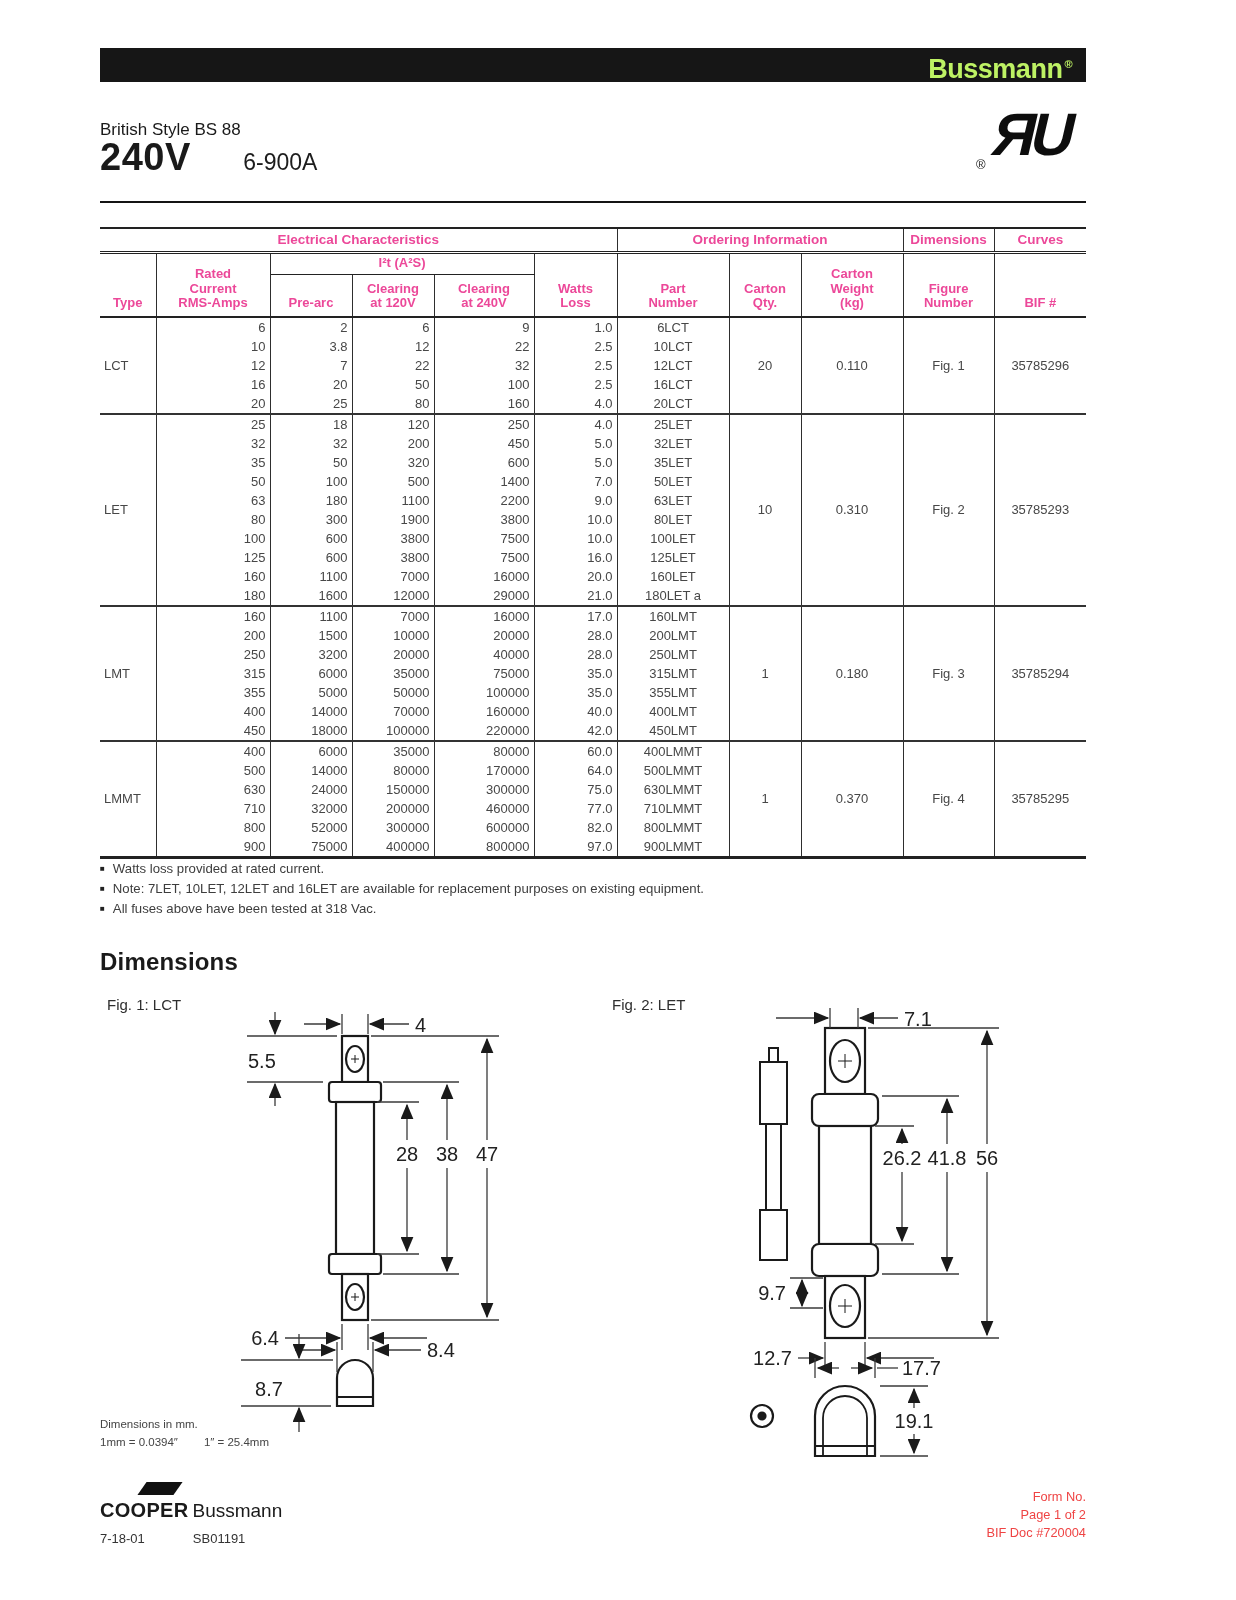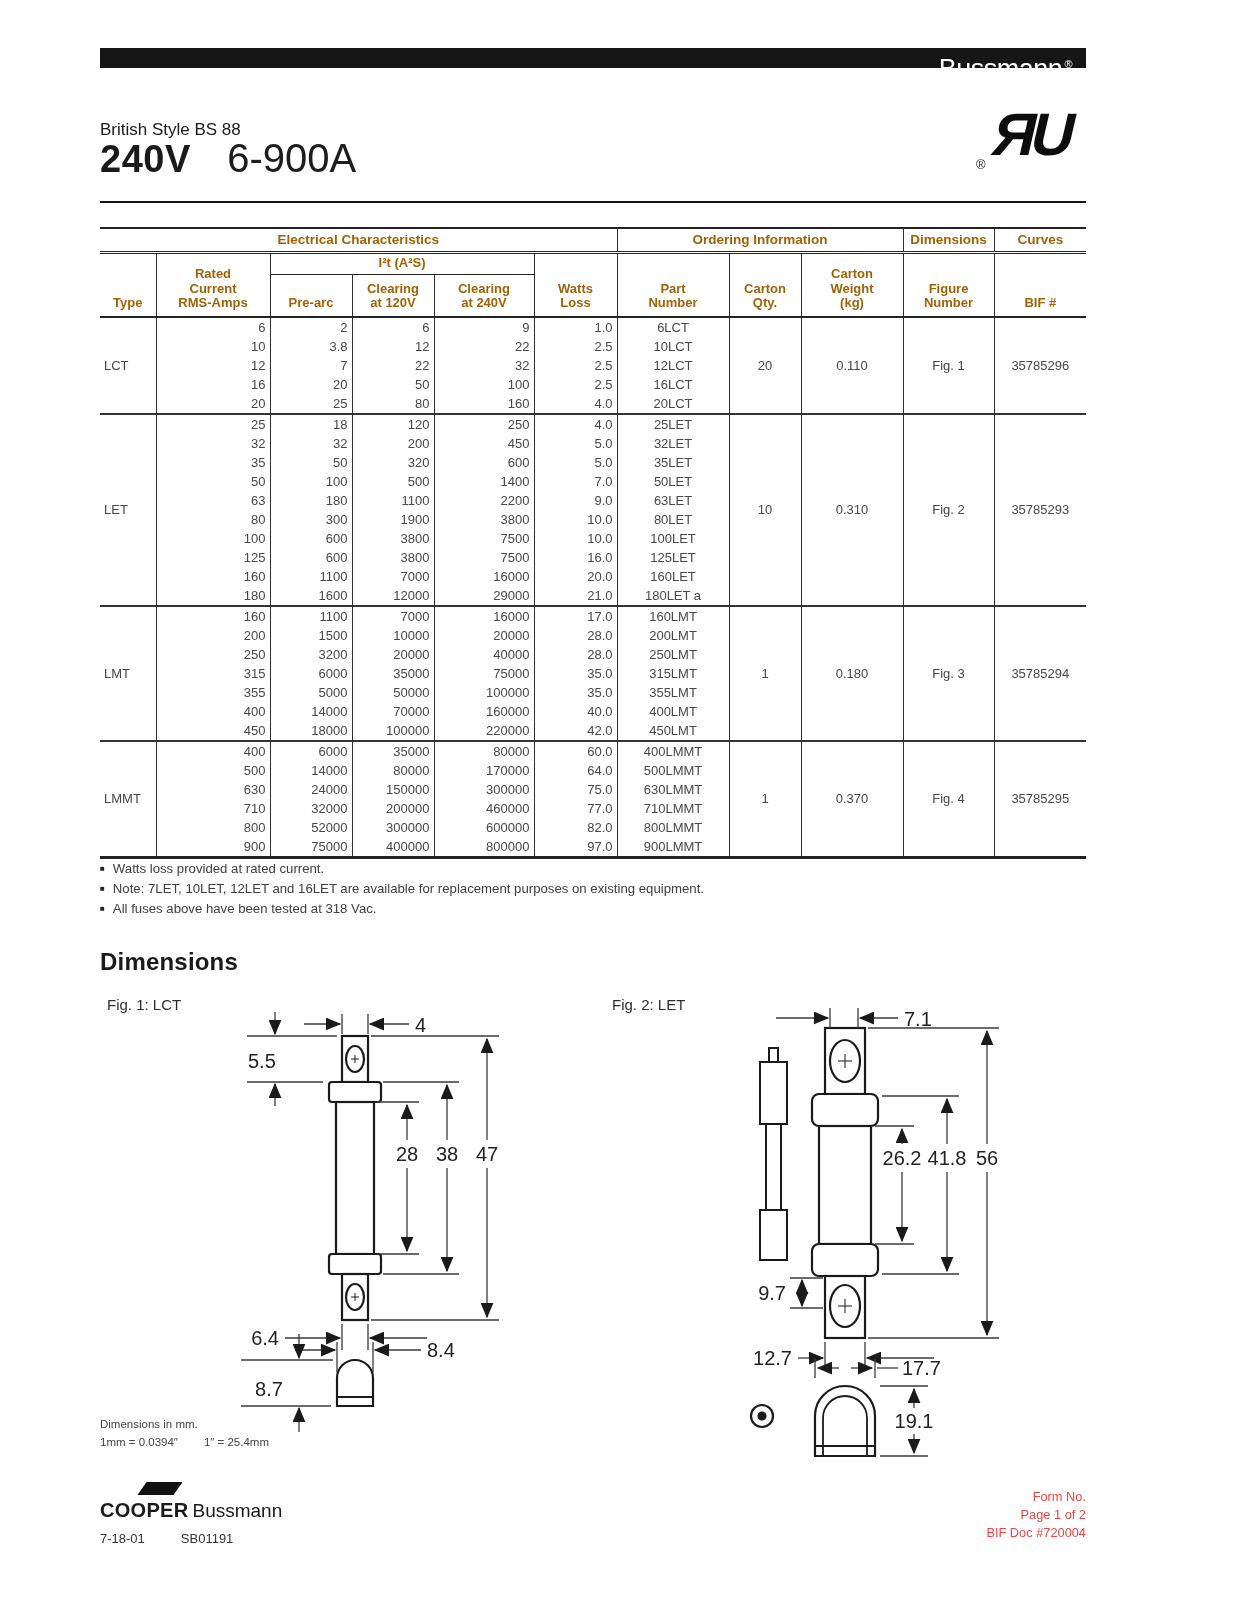--- a/index.html
+++ b/index.html
@@ -1,39 +1,39 @@
 <!DOCTYPE html>
 <html><head>
 <meta charset="utf-8">
 <style>
   html,body{margin:0;padding:0;background:#e8e8e8;}
   .page{position:relative;width:1236px;height:1600px;background:#ffffff;margin:0 auto;
         font-family:"Liberation Sans","DejaVu Sans",sans-serif;color:#1a1a1a;overflow:hidden;}
 
   
-  .brandbar{position:absolute;left:100px;top:48px;width:986px;height:20px;background:#161616;
-            color:#ffffff;text-align:right;box-sizing:border-box;padding-right:14px;
-            font-weight:normal;font-size:27px;line-height:33px;letter-spacing:-0.5px;}
+  .brandbar{position:absolute;left:100px;top:48px;width:986px;height:34px;background:#161616;
+            color:#bef264;text-align:right;box-sizing:border-box;padding-right:14px;
+            font-weight:bold;font-size:27px;line-height:33px;letter-spacing:-0.5px;}
   .brand-reg{font-size:11px;vertical-align:super;margin-left:2px;}
   .subtitle{position:absolute;left:100px;top:120px;font-size:17px;font-weight:normal;}
   .bigtitle{position:absolute;left:100px;top:136px;}
   .bigtitle .v{font-weight:bold;font-size:38px;letter-spacing:0.5px;}
-  .bigtitle .a{font-weight:normal;font-size:40px;margin-left:32px;color:#1d1d1d;}
+  .bigtitle .a{font-weight:normal;font-size:23px;margin-left:48px;color:#1d1d1d;}
   .ul-mark{position:absolute;left:978px;top:100px;width:110px;height:80px;}
   .ul-letters{display:inline-block;margin-left:16px;font-size:60px;font-weight:bold;
               transform:skewX(-13deg);letter-spacing:-5px;color:#0d0d0d;}
   .ul-reg{position:absolute;left:-2px;bottom:8px;font-size:13px;color:#222;}
   .title-rule{position:absolute;left:100px;top:201px;width:986px;height:2px;background:#141414;}
 
   
   table.spec{position:absolute;left:100px;top:227px;width:986px;border-collapse:collapse;
              table-layout:fixed;border-left:hidden;border-right:hidden;
              border-top:2px solid #222;border-bottom:3px solid #222;}
   .spec th,.spec td{border-left:1.5px solid #2e2e2e;border-right:1.5px solid #2e2e2e;}
-  .spec th{font-weight:bold;color:#a16207;font-size:13px;vertical-align:bottom;
+  .spec th{font-weight:bold;color:#ec4899;font-size:13px;vertical-align:bottom;
            text-align:center;padding:2px 2px 5px;line-height:1.13;}
   .grp-row th{border-bottom:3px double #222;vertical-align:middle;padding:3px 0 4px;
               font-size:13.5px;}
   th.i2t{border-bottom:1.5px solid #222;vertical-align:middle;padding-bottom:3px;}
   .hdr-row2 th{border-bottom:2.5px solid #222;height:34px;}
   th.hb{border-bottom:2.5px solid #222;}
   .pre{white-space:pre-line;}
   .spec tbody td{font-size:13px;color:#474747;height:19px;line-height:19px;padding:0 4px;}
   td.c-type{text-align:left;vertical-align:middle;padding-left:5px;}
   td.c-amps{text-align:right;padding-right:28px;}
@@ -63,21 +63,21 @@
   .dimnote{position:absolute;left:100px;top:1416px;font-size:11.5px;color:#444;line-height:1.55;}
   .dimnote .sp{margin-left:26px;}
 
   
   .footer-flag{position:absolute;left:142px;top:1482px;width:36px;height:13px;background:#111;
                transform:skewX(-35deg);}
   .footer-brand{position:absolute;left:100px;top:1499px;font-size:20px;}
   .cooper{font-weight:bold;letter-spacing:0.3px;}
   .buss{margin-left:4px;font-size:19px;font-weight:normal;}
   .footer-meta{position:absolute;left:100px;top:1531px;font-size:13px;color:#333;}
-  .docnum{margin-left:36px;}
+  .docnum{margin-left:48px;}
   .footer-right{position:absolute;left:786px;top:1488px;width:300px;text-align:right;
                 font-size:12.8px;color:#ef4444;line-height:1.42;}
 </style>
 </head>
 <body>
 
 <div class="page">
 
   <div class="brandbar">
     <span>Bussmann</span><span class="brand-reg">®</span>

